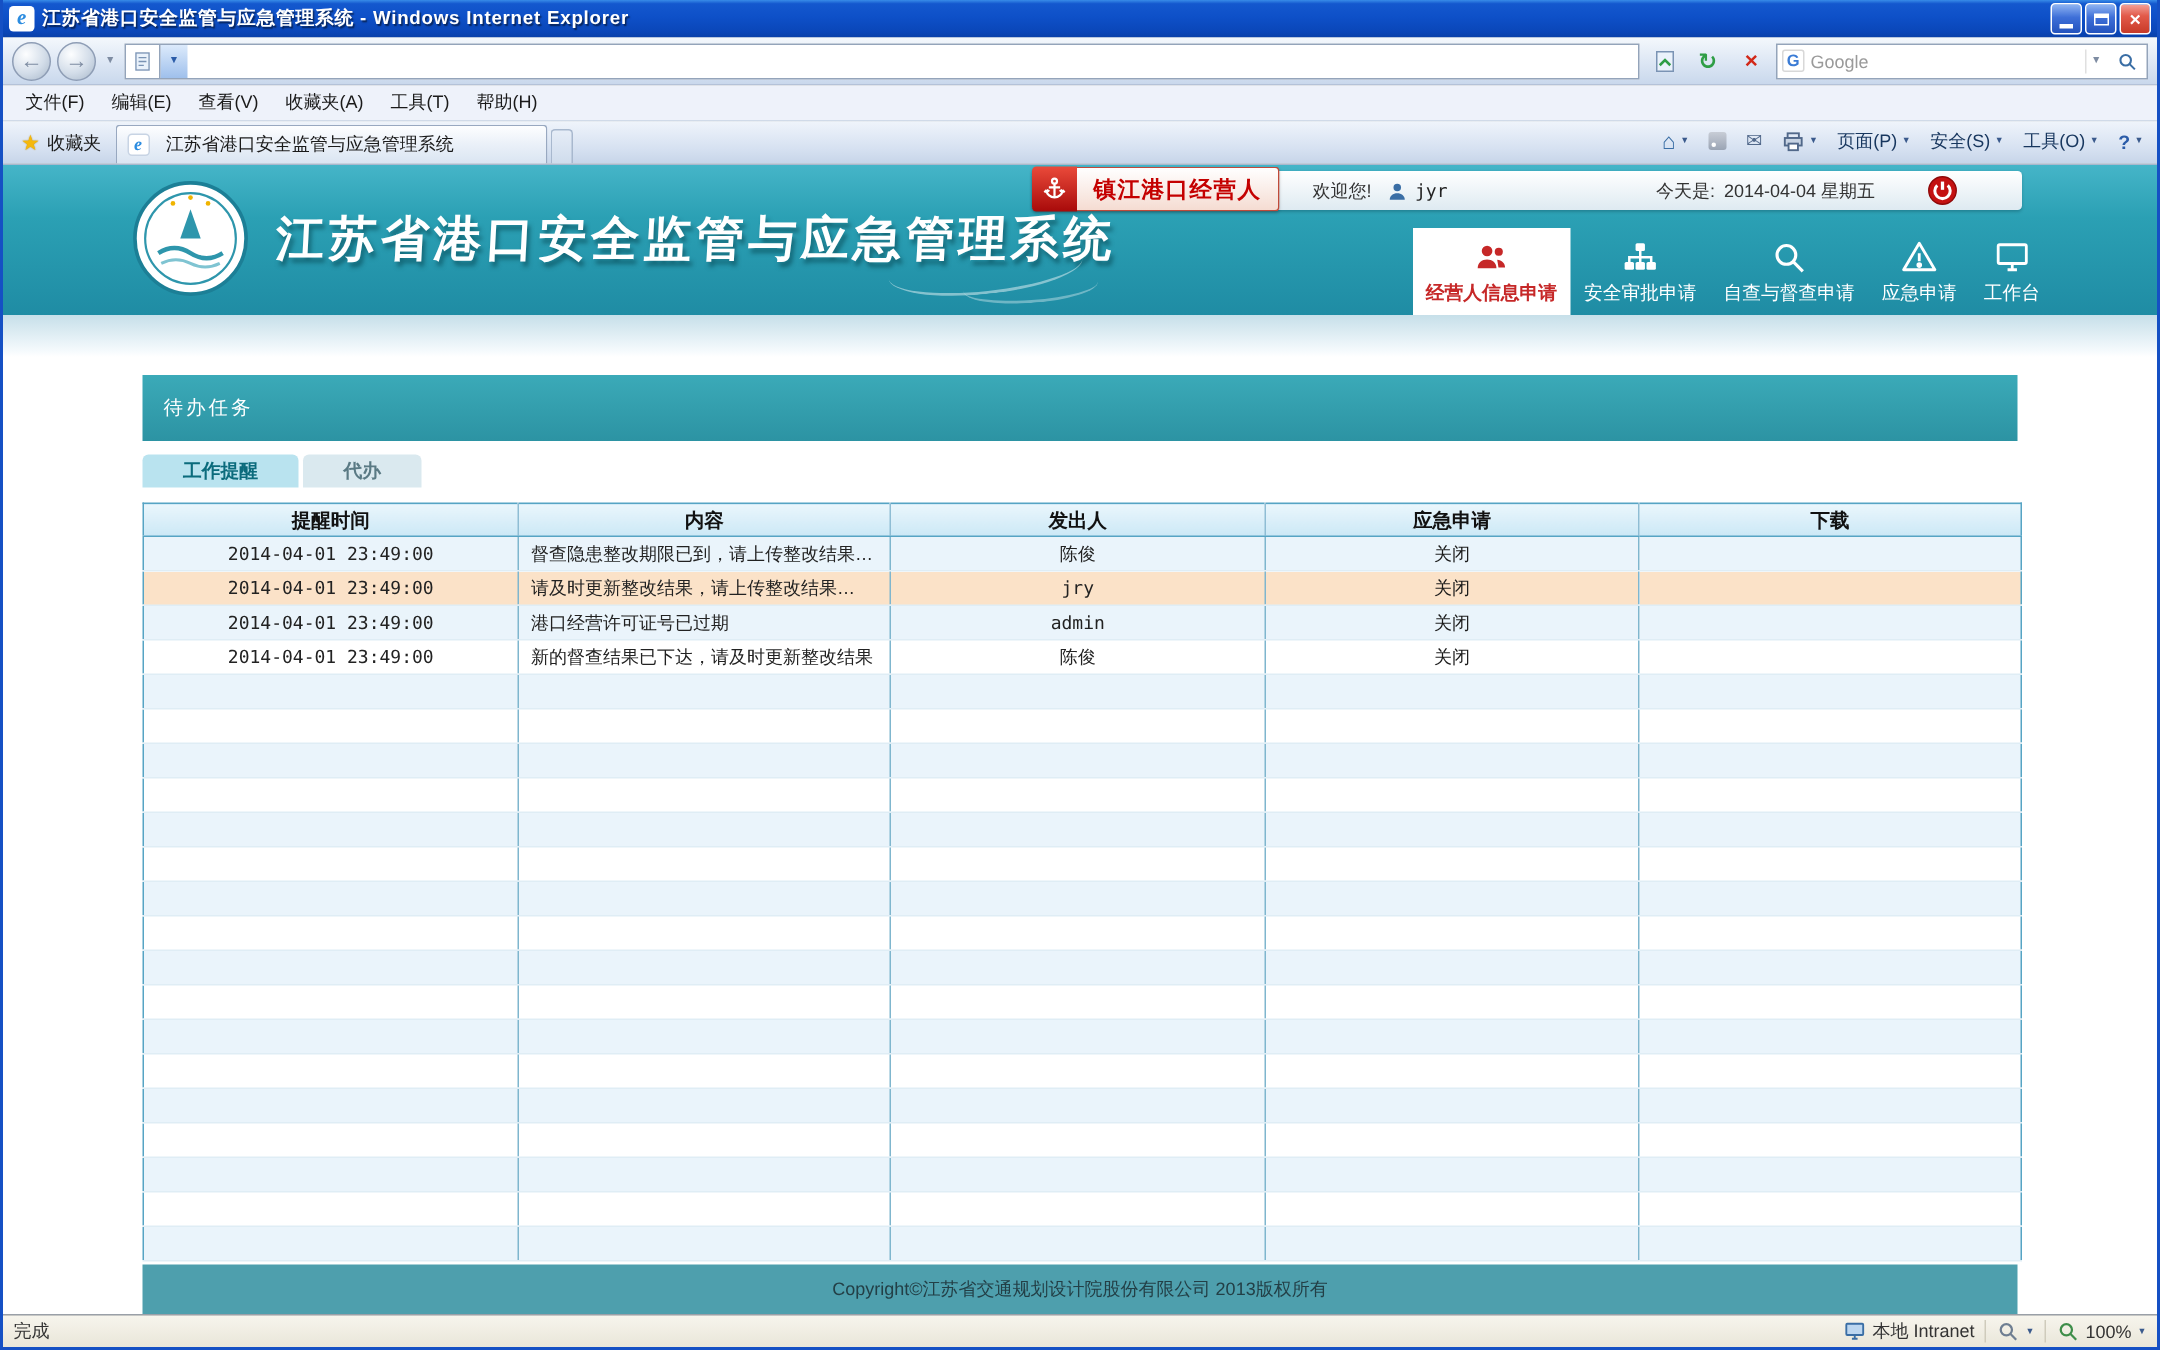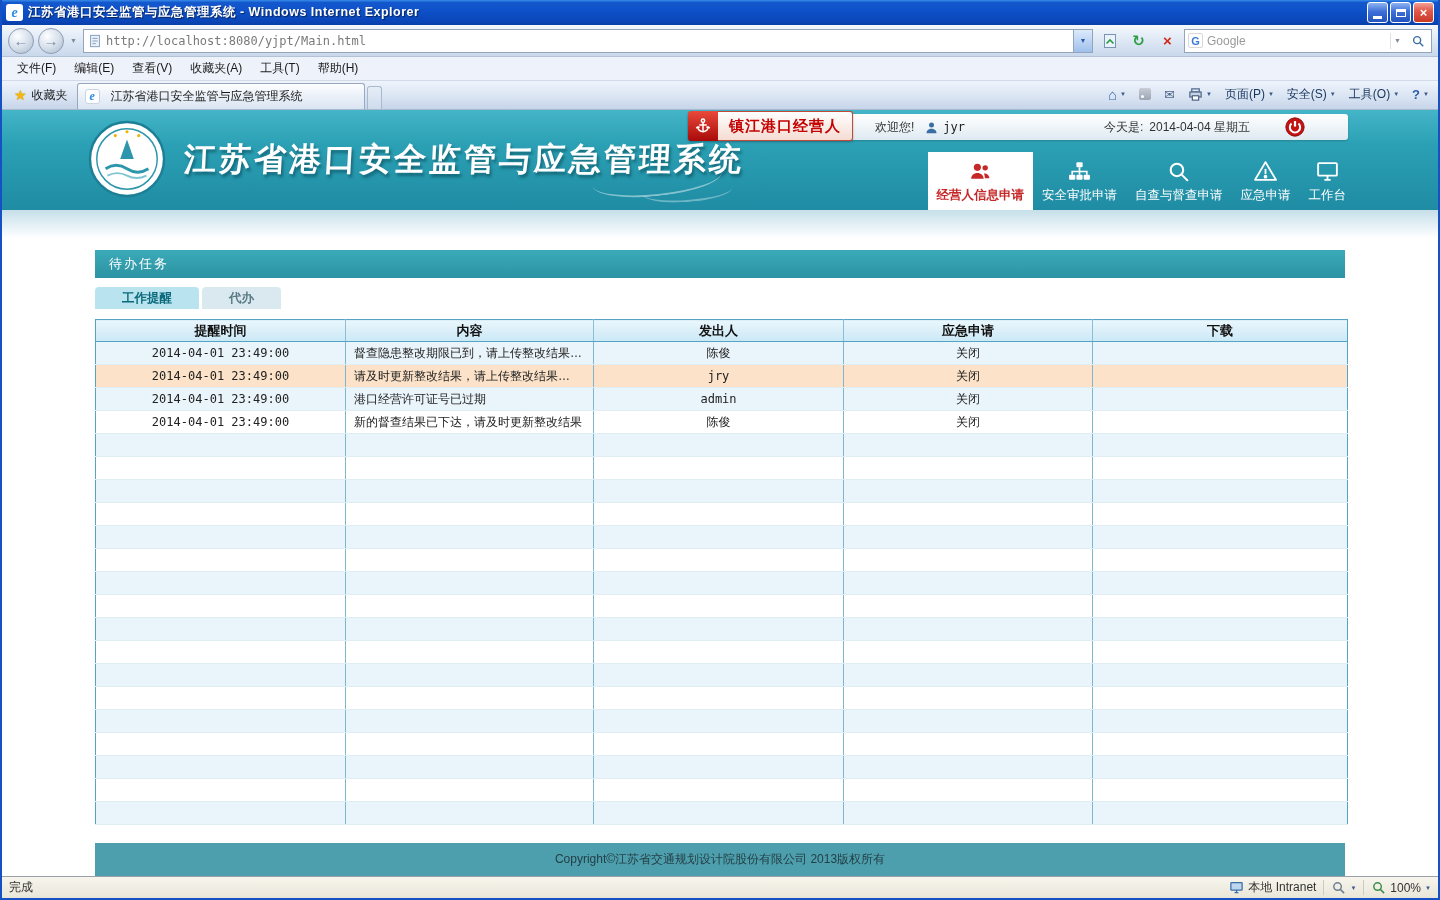--- a/index.html
+++ b/index.html
@@ -89,30 +89,30 @@
   .badge-anchor { width:30px; background:linear-gradient(180deg,#EA4A3A,#A80A0A); color:#fff; display:flex; align-items:center; justify-content:center; border-radius:3px 0 0 3px; }
   .badge-anchor svg { width:18px; height:18px; }
   .badge-text { display:flex; align-items:center; padding:0 11px; color:#C40000; font-weight:bold; font-size:15px; letter-spacing:1px;
     background:linear-gradient(180deg,#FFFFFF,#F5DCD2); border:1px solid #C04A3A; border-left:none; border-radius:0 3px 3px 0; }
   .welcome-label { color:#333; margin-right:10px; }
   .user-avatar { width:15px; height:15px; margin-right:4px; }
   .username { color:#222; font:12px "DejaVu Sans Mono","Liberation Mono",monospace; }
   .today { margin-left:auto; color:#333; display:flex; gap:6px; }
   .logout { width:22px; height:22px; margin-left:34px; cursor:pointer; flex:0 0 auto; }
 
-  .nav-row { position:absolute; right:83px; bottom:0; display:flex; align-items:flex-end; }
+  .nav-row { position:absolute; right:69px; bottom:0; display:flex; align-items:flex-end; }
   .nav-item { height:58px; padding:7px 9px 6px; display:flex; flex-direction:column; align-items:center; justify-content:space-between;
     color:#fff; font-size:12.5px; cursor:pointer; white-space:nowrap; }
   .nav-item svg { width:25px; height:25px; }
   .nav-item.active { background:#fff; color:#C62828; font-weight:bold; }
 
   .sub-band { height:28px; flex:0 0 auto; background:linear-gradient(180deg,#C6DFE9,#F5FAFD 85%,#FFFFFF); }
 
   .content { flex:1; padding:12px 93px 0; background:#fff; display:flex; flex-direction:column; }
-  .section-bar { height:28px; flex:0 0 auto; display:flex; align-items:center; padding-left:14px; color:#fff; font-size:13px; letter-spacing:2px;
+  .section-bar { height:44px; flex:0 0 auto; display:flex; align-items:center; padding-left:14px; color:#fff; font-size:13px; letter-spacing:2px;
     background:linear-gradient(180deg,#3BAAB8,#2C93A3); }
   .tabs-row { margin-top:9px; display:flex; gap:3px; flex:0 0 auto; }
   .tab { height:22px; padding:0 27px; display:flex; align-items:center; border-radius:4px 4px 0 0; font-size:12.5px; cursor:pointer;font-weight:bold; }
   .tab.active { background:#B9E3EF; color:#0B6B7C; font-weight:bold; }
   .tab.inactive { background:#DAE9EF; color:#5A7A84; }
 
   table.task { margin-top:10px; width:100%; border-collapse:collapse; table-layout:fixed; border:1px solid #56A4C4; }
   table.task th { height:22px; font-size:13px; font-weight:bold; color:#111; text-align:center;
     background:linear-gradient(180deg,#EAF6FC,#CBE8F6); border-left:1px solid #8FBDD4; border-bottom:1px solid #56A4C4; }
   table.task th:first-child { border-left:none; }
@@ -159,21 +159,20 @@
 
   <div class="toolbar">
     <div class="nav-circle">←</div>
     <div class="nav-circle">→</div>
     <span class="mini-caret">▼</span>
     <div class="addr">
       <svg class="page-glyph" viewBox="0 0 16 16">
           <rect x="3" y="1.5" width="10" height="13" fill="#EAF2FB" stroke="#7A93B4"></rect>
           <path d="M5 5h6M5 8h6M5 11h4" stroke="#7A93B4" stroke-width="1" fill="none"></path>
         </svg>
-      <input readonly="" value="http://localhost:8080/yjpt/Main.html" style="">
       <span class="addr-drop">▼</span>
     </div>
     <div class="tb-btn">
       <svg width="16" height="16" viewBox="0 0 16 16">
           <rect x="2.5" y="1.5" width="11" height="13" fill="#EAF2FB" stroke="#7A93B4"></rect>
           <path d="M4.5 10.5l3.5-3.5 3.5 3.5" stroke="#2F9E46" stroke-width="1.7" fill="none"></path>
         </svg>
     </div>
     <div class="tb-btn refresh">↻</div>
     <div class="tb-btn stop">×</div>

